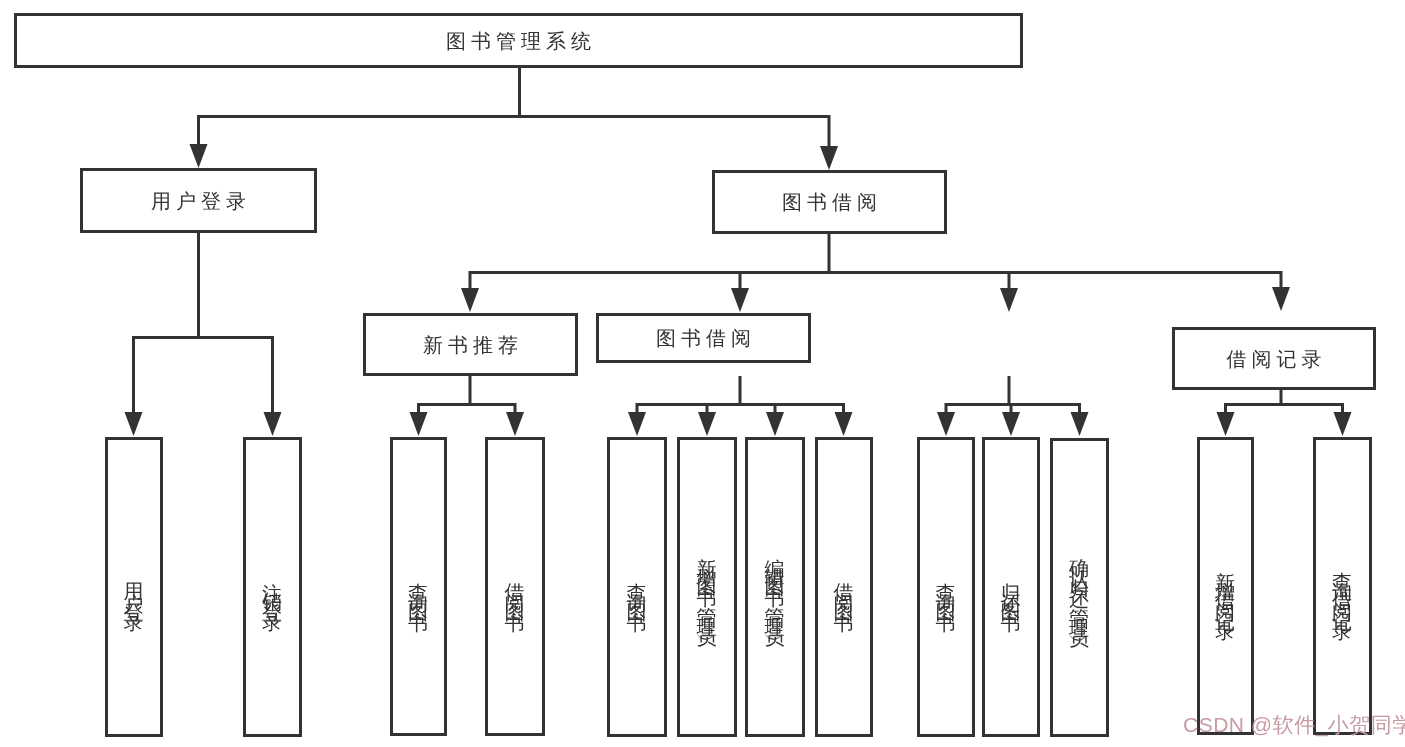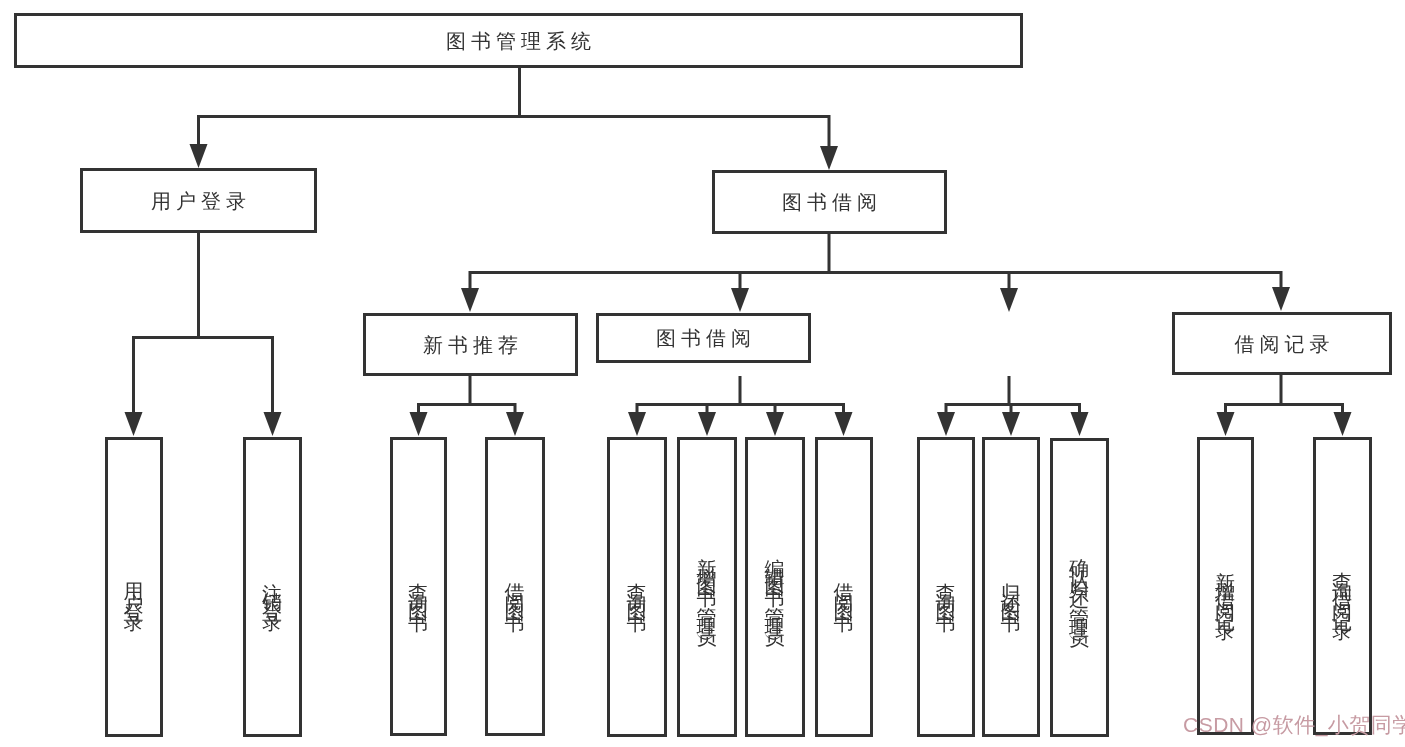--- a/index.html
+++ b/index.html
@@ -83,21 +83,21 @@
     </g>
   </svg>
 
   <div class="node h" style="left:14px;top:13px;width:1009px;height:55px">图书管理系统</div>
 
   <div class="node h" style="left:80px;top:168px;width:237px;height:65px">用户登录</div>
   <div class="node h" style="left:712px;top:170px;width:235px;height:64px">图书借阅</div>
 
   <div class="node h" style="left:363px;top:313px;width:215px;height:63px">新书推荐</div>
   <div class="node h" style="left:596px;top:313px;width:215px;height:50px">图书借阅</div>
-  <div class="node h" style="left:1172px;top:312px;width:220px;height:63px">借阅记录</div>
+  <div class="node h" style="left:1172px;top:327px;width:204px;height:63px">借阅记录</div>
 
   <div class="node v" style="left:105px;top:437px;width:58px;height:300px">用户登录</div>
   <div class="node v" style="left:243px;top:437px;width:59px;height:300px">注销登录</div>
 
   <div class="node v" style="left:390px;top:437px;width:57px;height:299px">查询图书</div>
   <div class="node v" style="left:485px;top:437px;width:60px;height:299px">借阅图书</div>
 
   <div class="node v" style="left:607px;top:437px;width:60px;height:300px">查询图书</div>
   <div class="node v" style="left:677px;top:437px;width:60px;height:300px">新增图书（管理员）</div>
   <div class="node v" style="left:745px;top:437px;width:60px;height:300px">编辑图书（管理员）</div>

